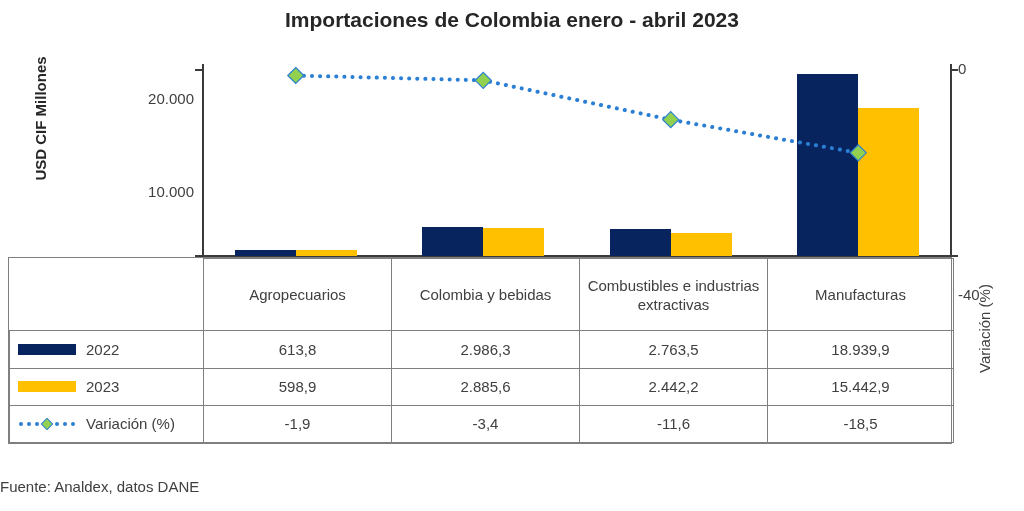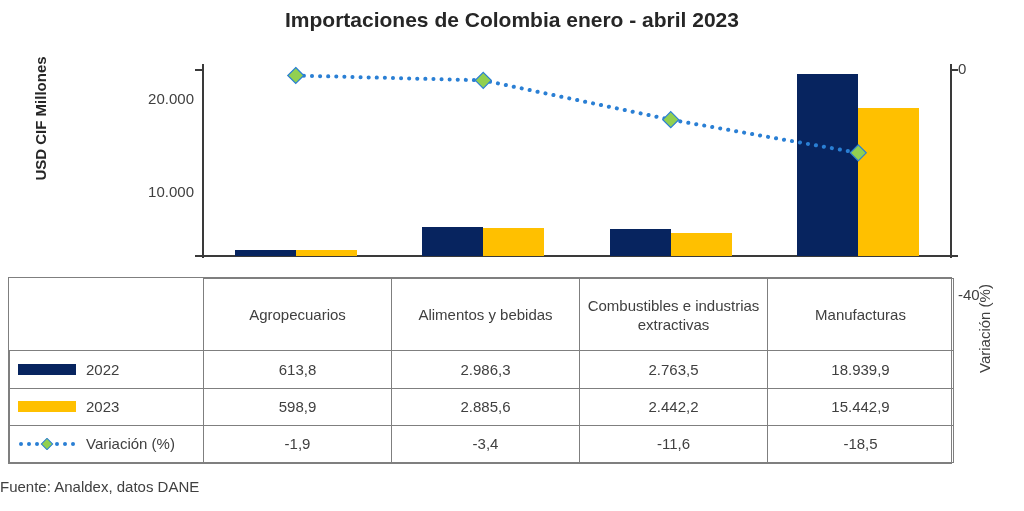--- a/index.html
+++ b/index.html
@@ -61,21 +61,20 @@
   
   .line-layer{position:absolute;left:0;top:0;width:1024px;height:511px;pointer-events:none;}
 
   
   #table{
     position:absolute;left:8px;top:257px;
     width:944px;height:187px;
     border:1px solid #7f7f7f;
     border-collapse:collapse;
     box-sizing:border-box;
-    margin-top:20px;
   }
   #table table{
     width:100%;height:100%;
     border-collapse:collapse;
     table-layout:fixed;
   }
   #table td{
     border:1px solid #7f7f7f;
     font-size:15px;color:#404040;
     text-align:center;
@@ -177,21 +176,21 @@
         <col style="width:194px">
         <col style="width:188px">
         <col style="width:188px">
         <col style="width:188px">
         <col style="width:186px">
       </colgroup>
       <tbody>
         <tr>
           <td class="blank-head"></td>
           <td class="col-head">Agropecuarios</td>
-          <td class="col-head">Alimentos y bebidas</td>
+          <td class="col-head">Colombia y bebidas</td>
           <td class="col-head">Combustibles e industrias extractivas</td>
           <td class="col-head">Manufacturas</td>
         </tr>
 
         <tr>
           <td class="legend-cell">
             <span class="legend-inner">
               <span class="swatch swatch-2022"></span>
               <span>2022</span>
             </span>

